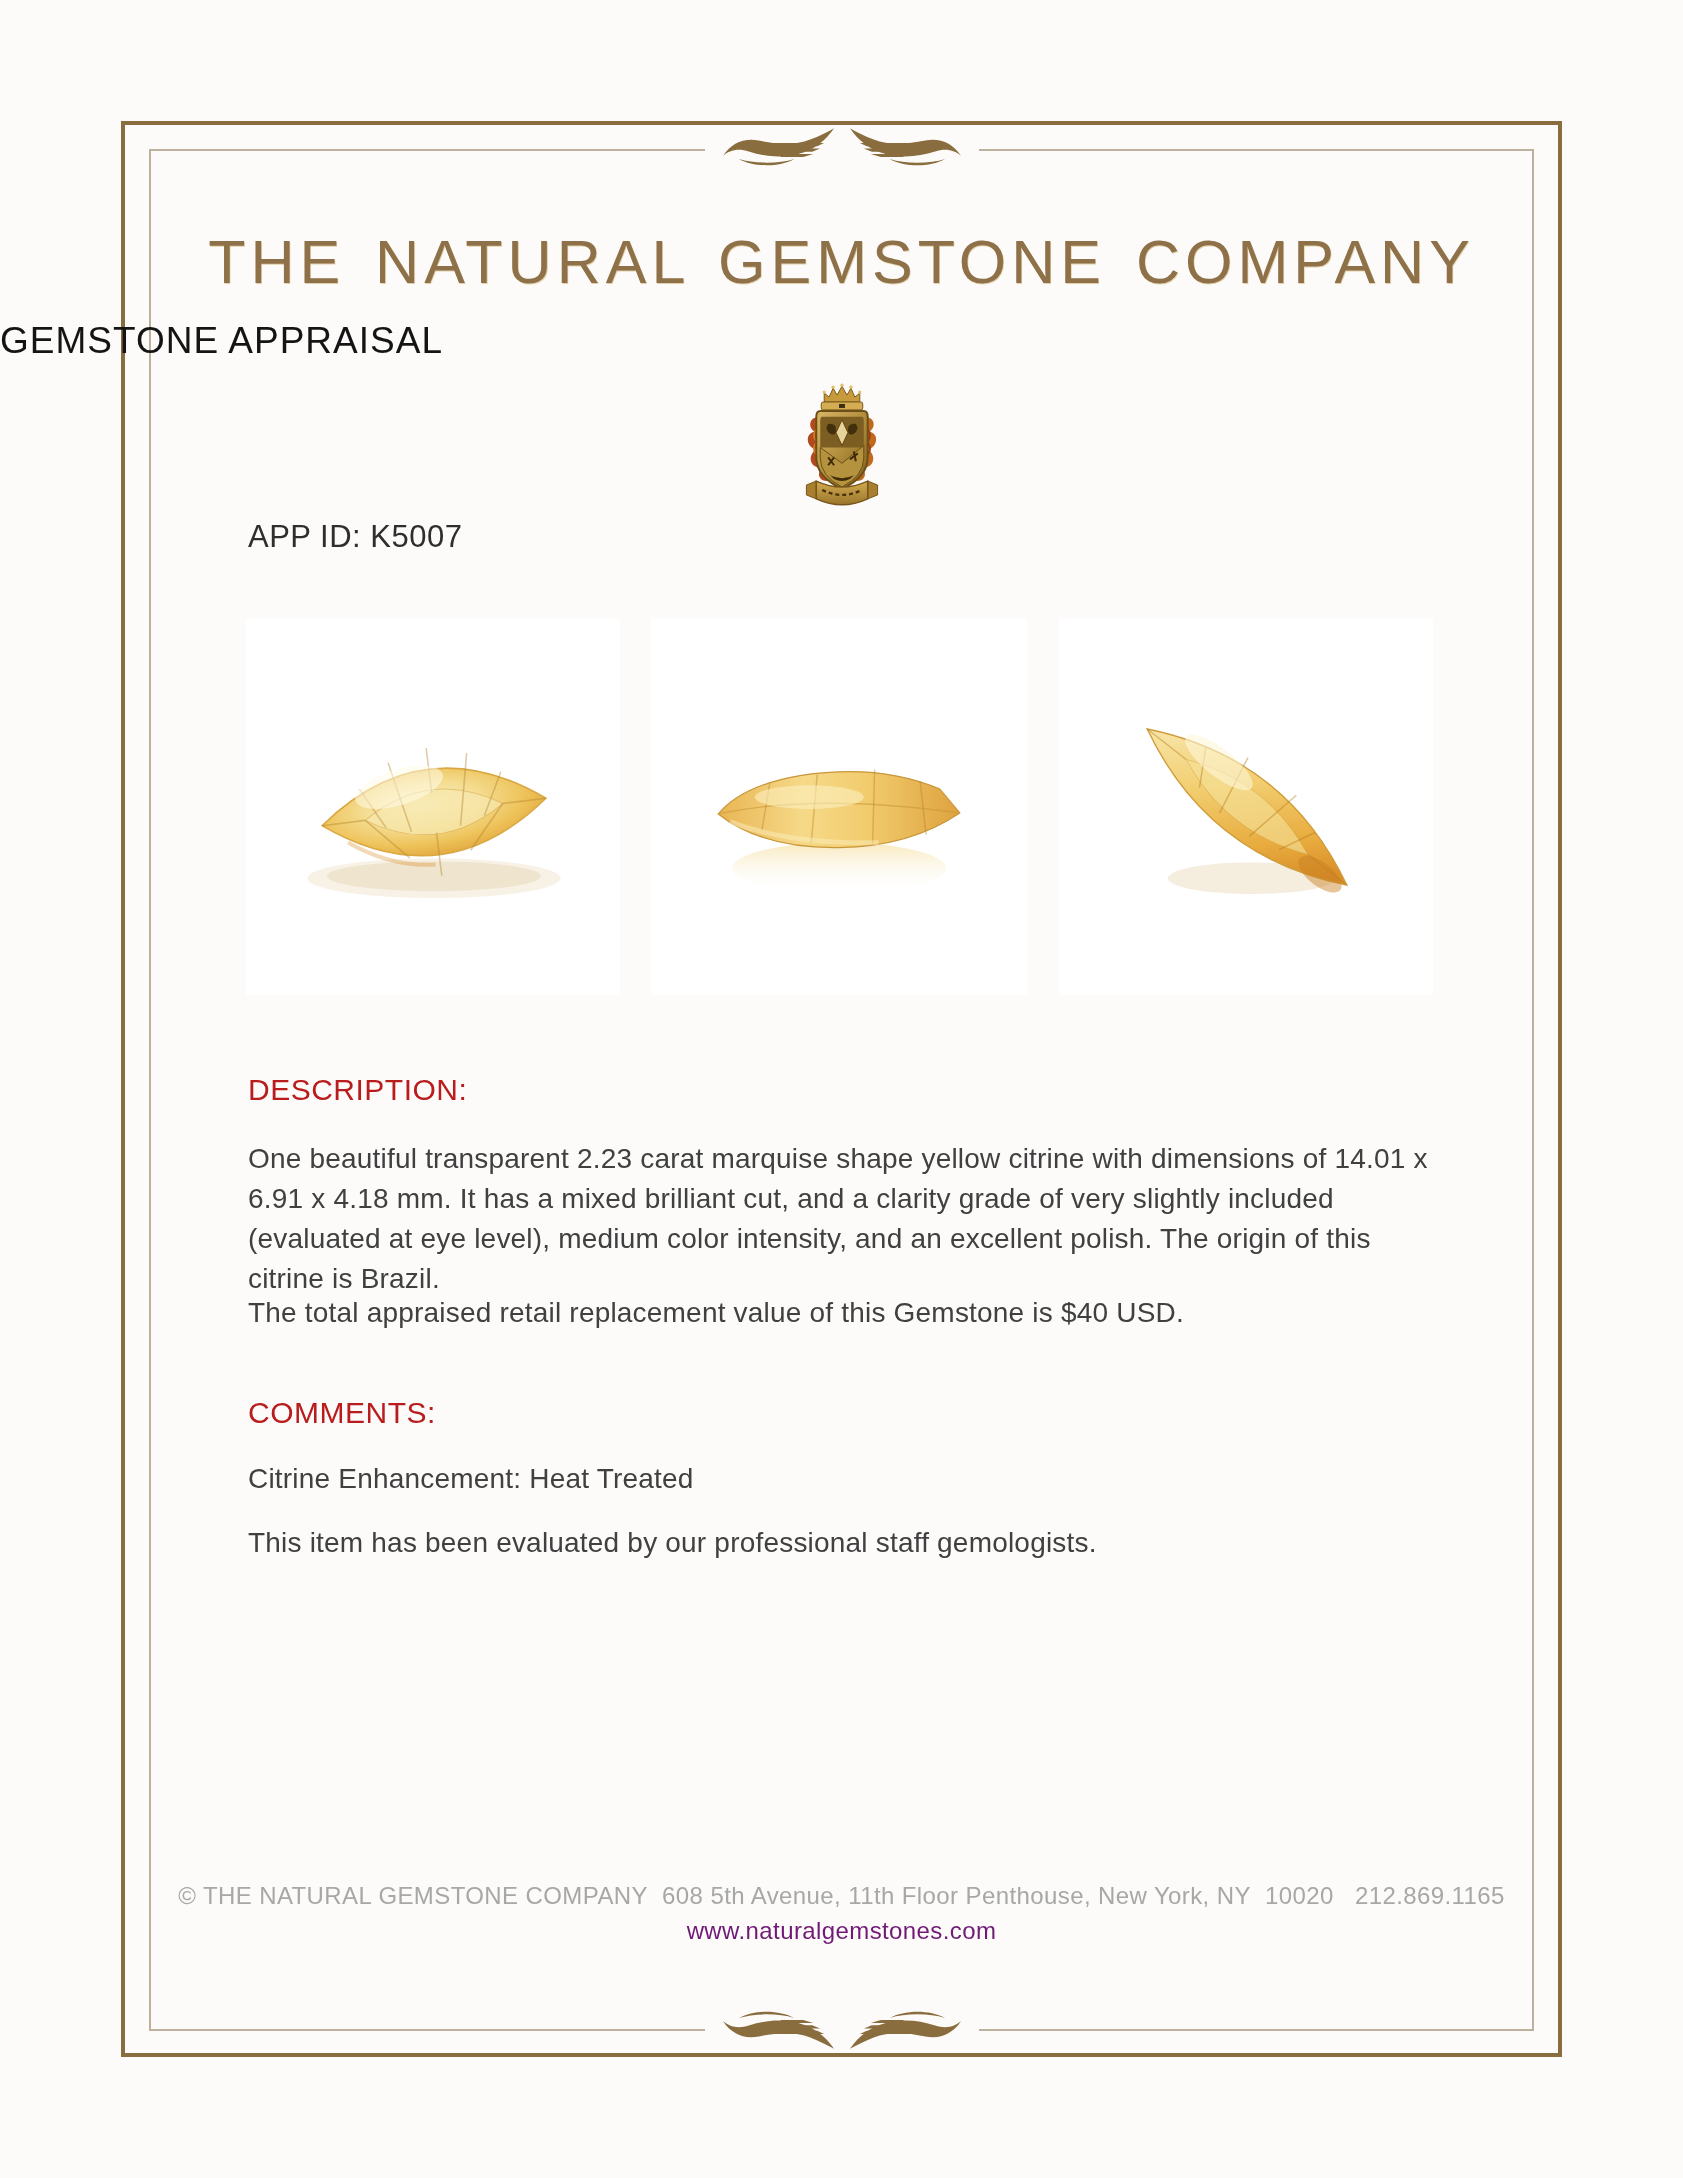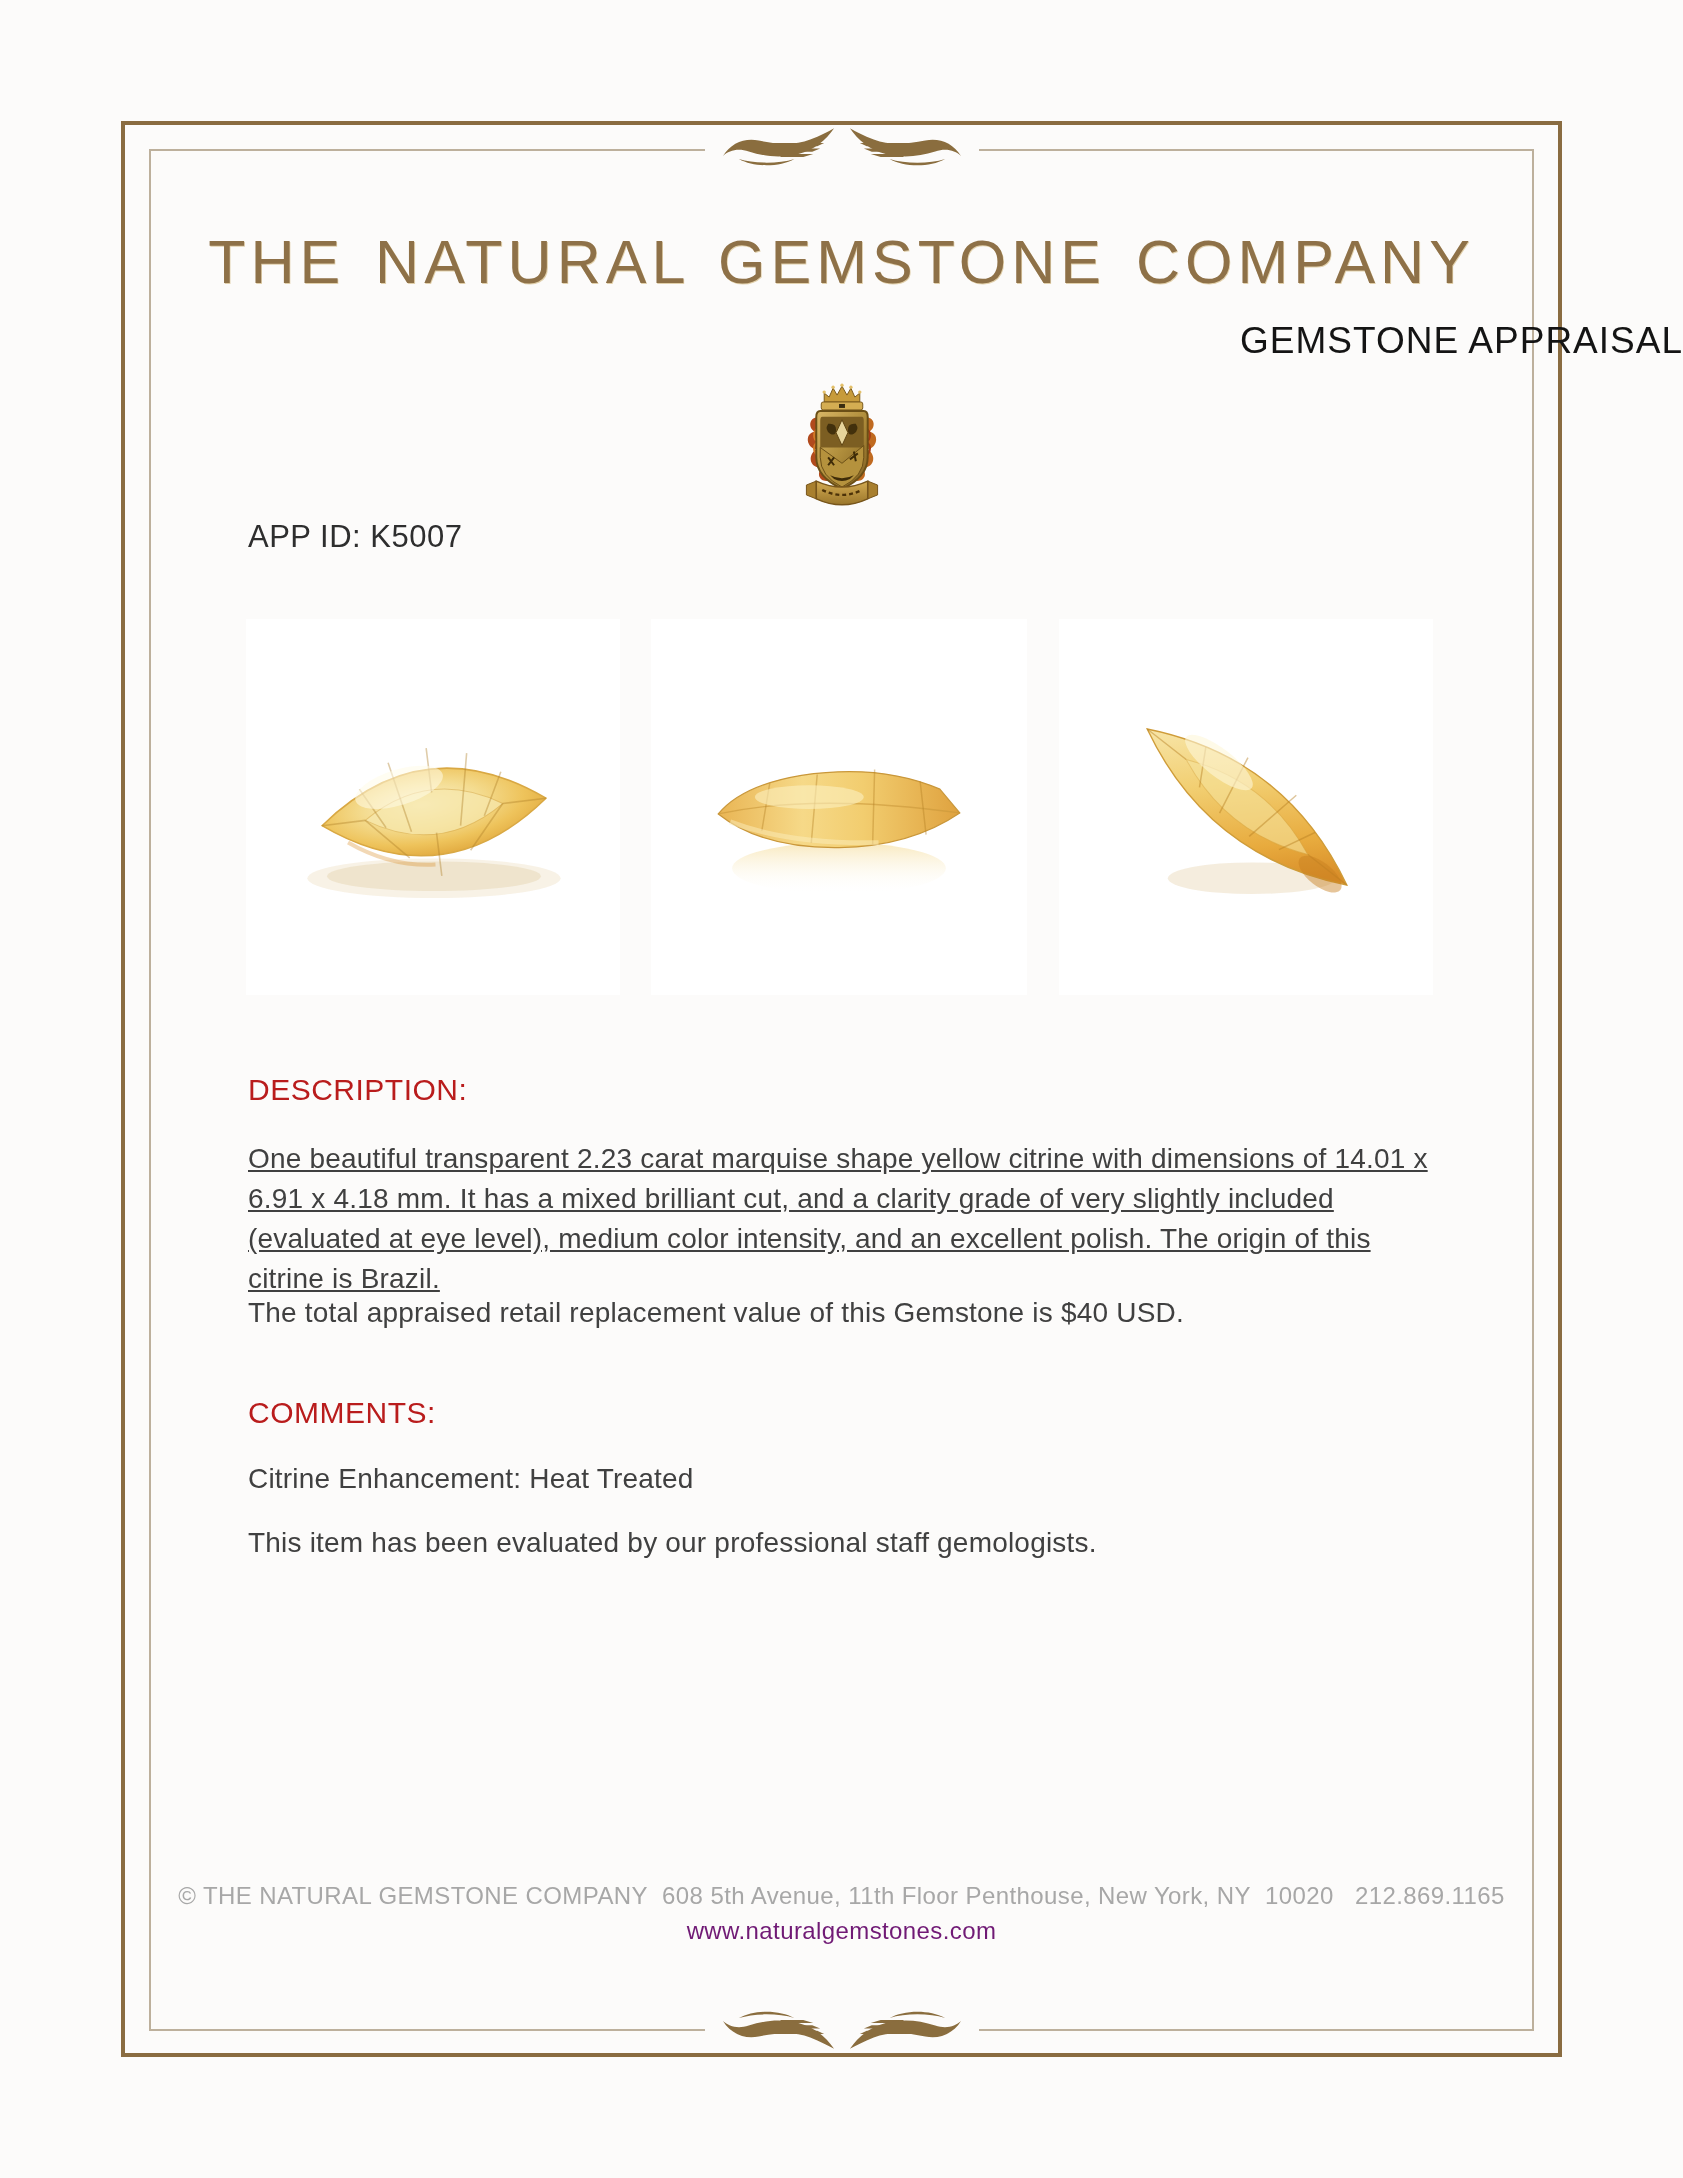--- a/index.html
+++ b/index.html
@@ -25,21 +25,21 @@
   .ornament-top{top:128px;}
   .ornament-bottom{top:2009px;}
   
   .company-title{
     position:absolute;top:228px;left:0;width:100%;text-align:center;
     font-family:Liberation Sans, sans-serif;font-size:61px;line-height:69px;
     letter-spacing:5px;word-spacing:8px;color:#8e7148;
     text-shadow:0.8px 0.8px 0.6px rgba(222,203,162,0.9);
   }
   .doc-type{
-    position:absolute;top:319px;left:0;width:100%;text-align:right;
+    position:absolute;top:319px;left:0;width:100%;text-align:left;
     font-size:37px;line-height:44px;letter-spacing:1px;color:#141414;
   }
   .crest{position:absolute;top:382px;left:50%;transform:translateX(-50%);line-height:0;}
   .app-id{
     position:absolute;left:248px;top:519px;font-size:31px;color:#2e2e2e;letter-spacing:0.5px;
   }
   
   .photo{
     position:absolute;top:619px;height:376px;background:#ffffff;line-height:0;
   }
@@ -49,21 +49,21 @@
   
   .section-heading{
     position:absolute;left:248px;font-size:30px;color:#b91c1c;letter-spacing:0.5px;
   }
   .desc-heading{top:1073px;}
   .comments-heading{top:1396px;}
   .body-text{
     position:absolute;left:248px;width:1200px;
     font-size:28px;line-height:40px;color:#404040;letter-spacing:0.2px;
   }
-  .desc-body{top:1139px;text-decoration:underline;}
+  .desc-body{top:1139px;}
   .value-line{top:1293px;}
   .comment-1{top:1459px;}
   .comment-2{top:1523px;}
   
   .footer-line{
     position:absolute;left:0;width:100%;text-align:center;
     font-size:24px;letter-spacing:0.4px;
   }
   .footer-1{top:1882px;color:#a7a7a7;}
   .footer-2{top:1917px;color:#701a75;}

